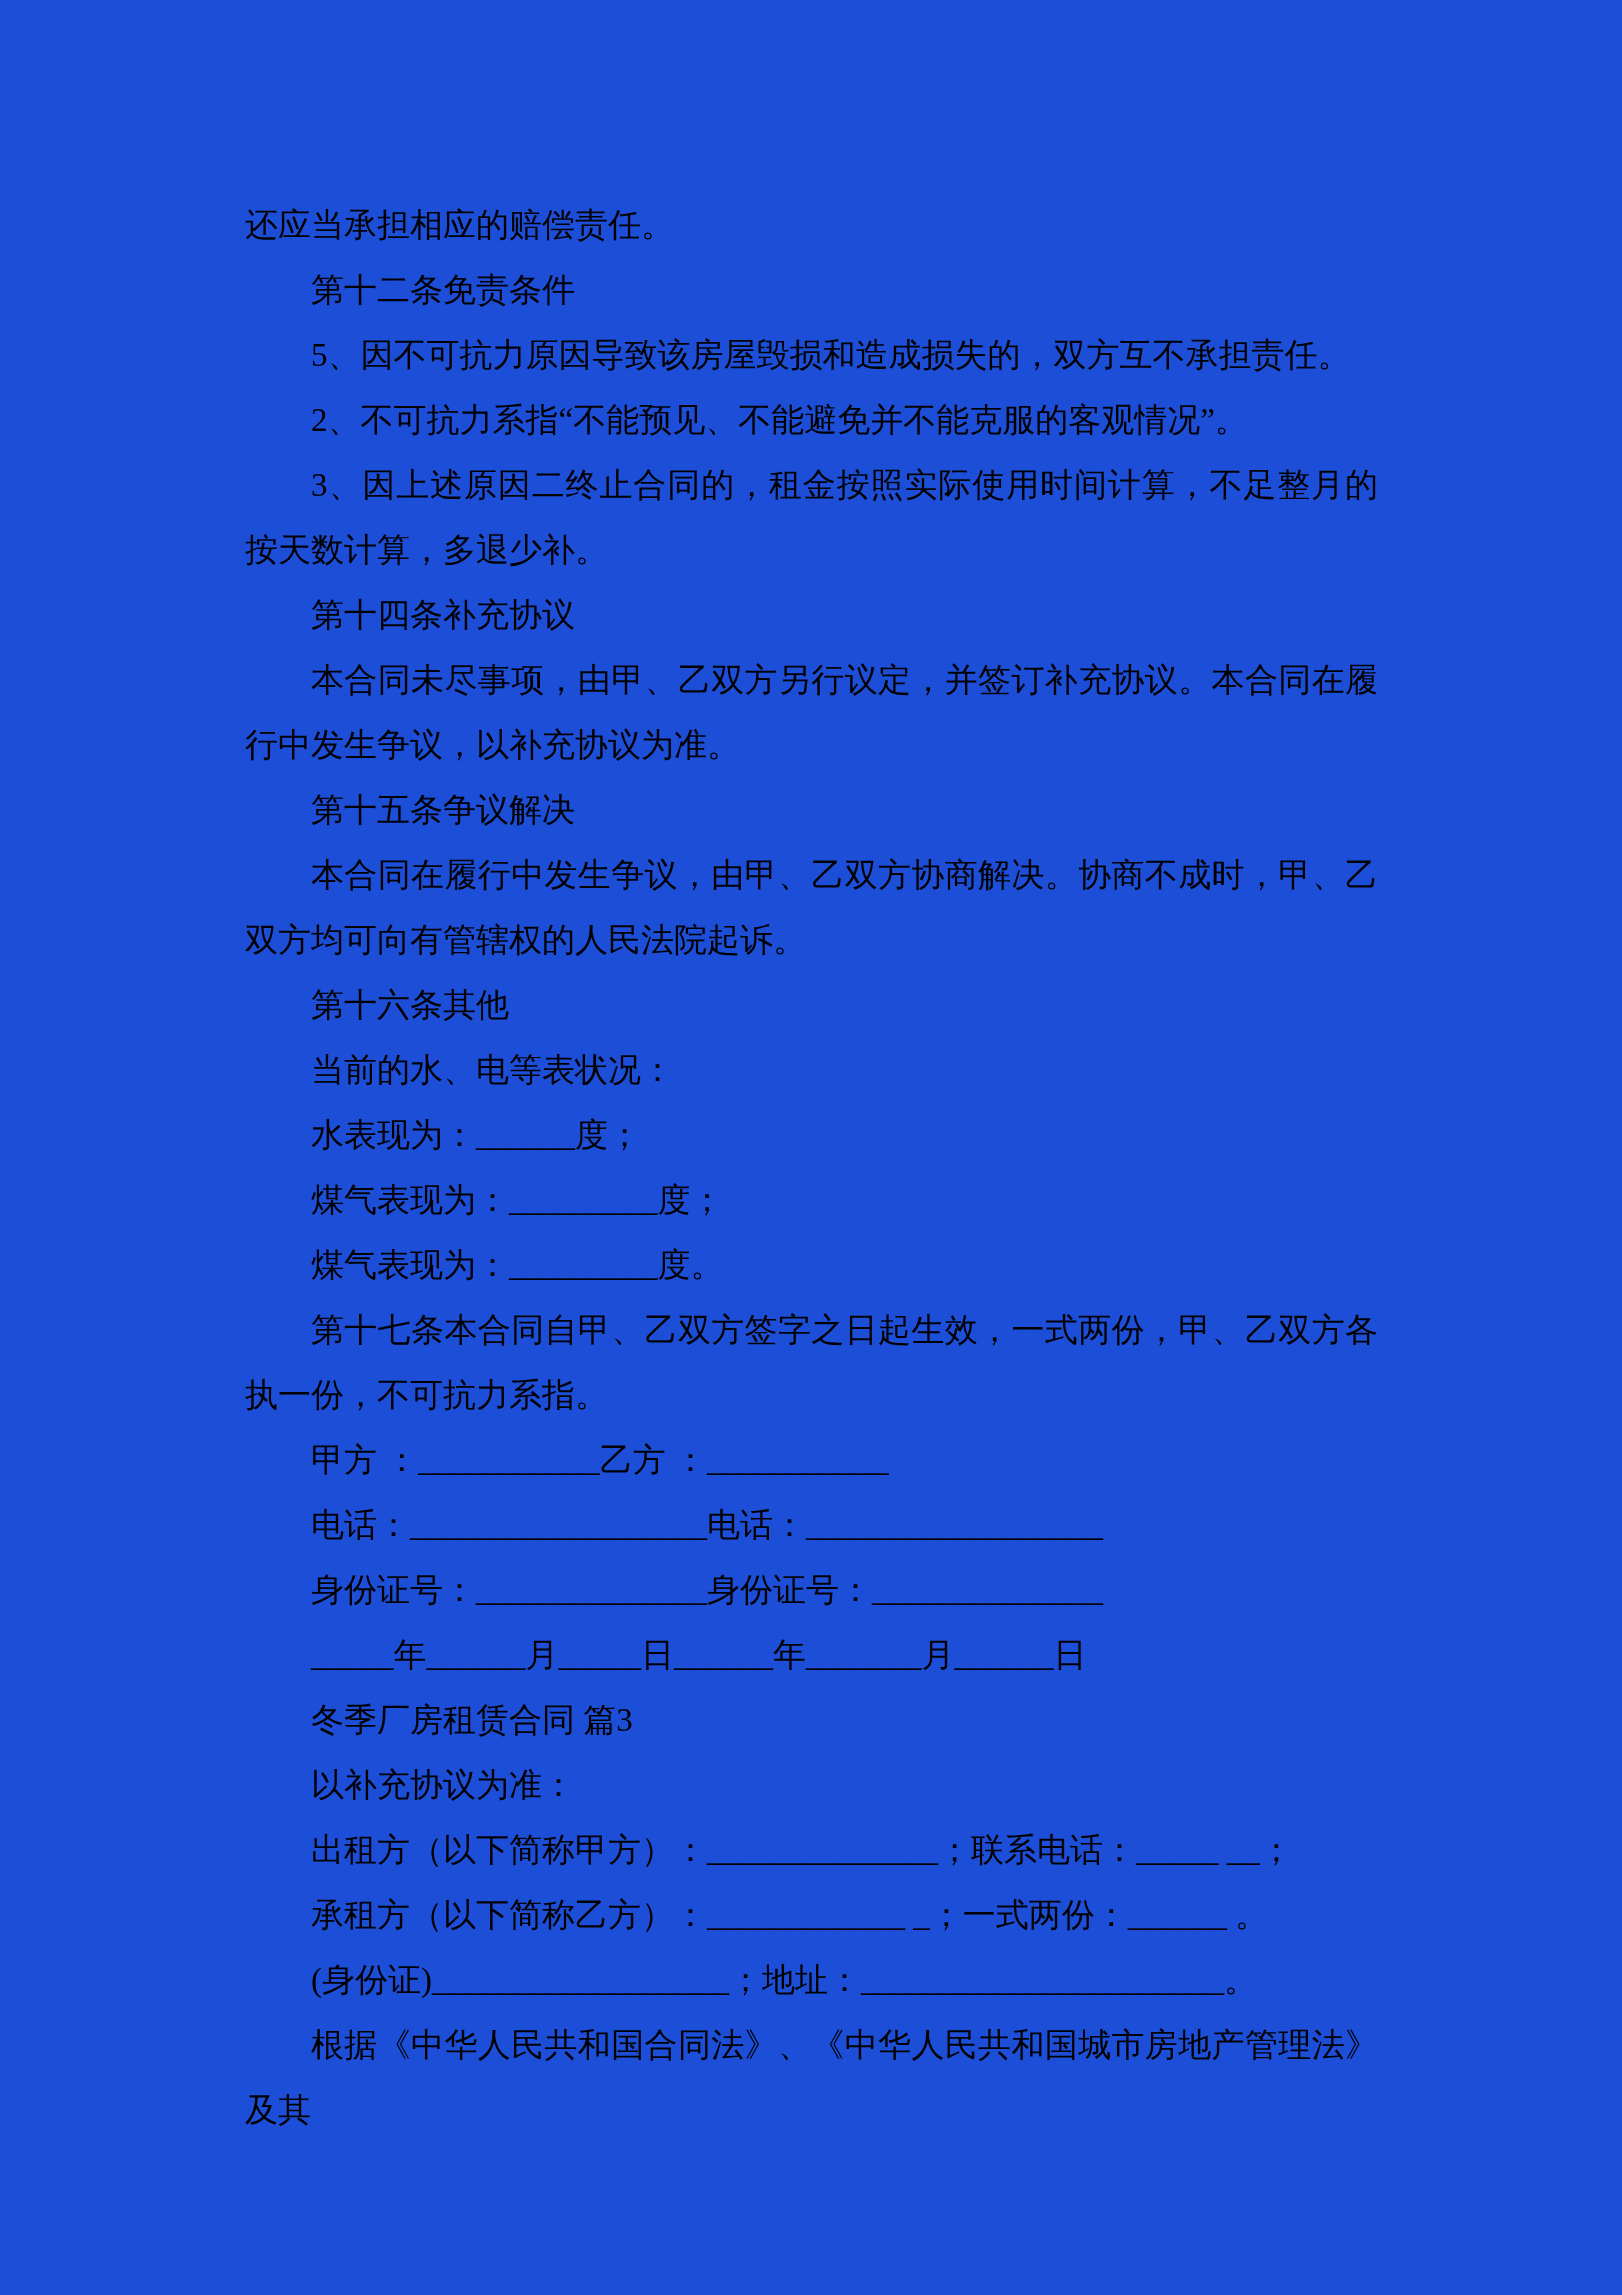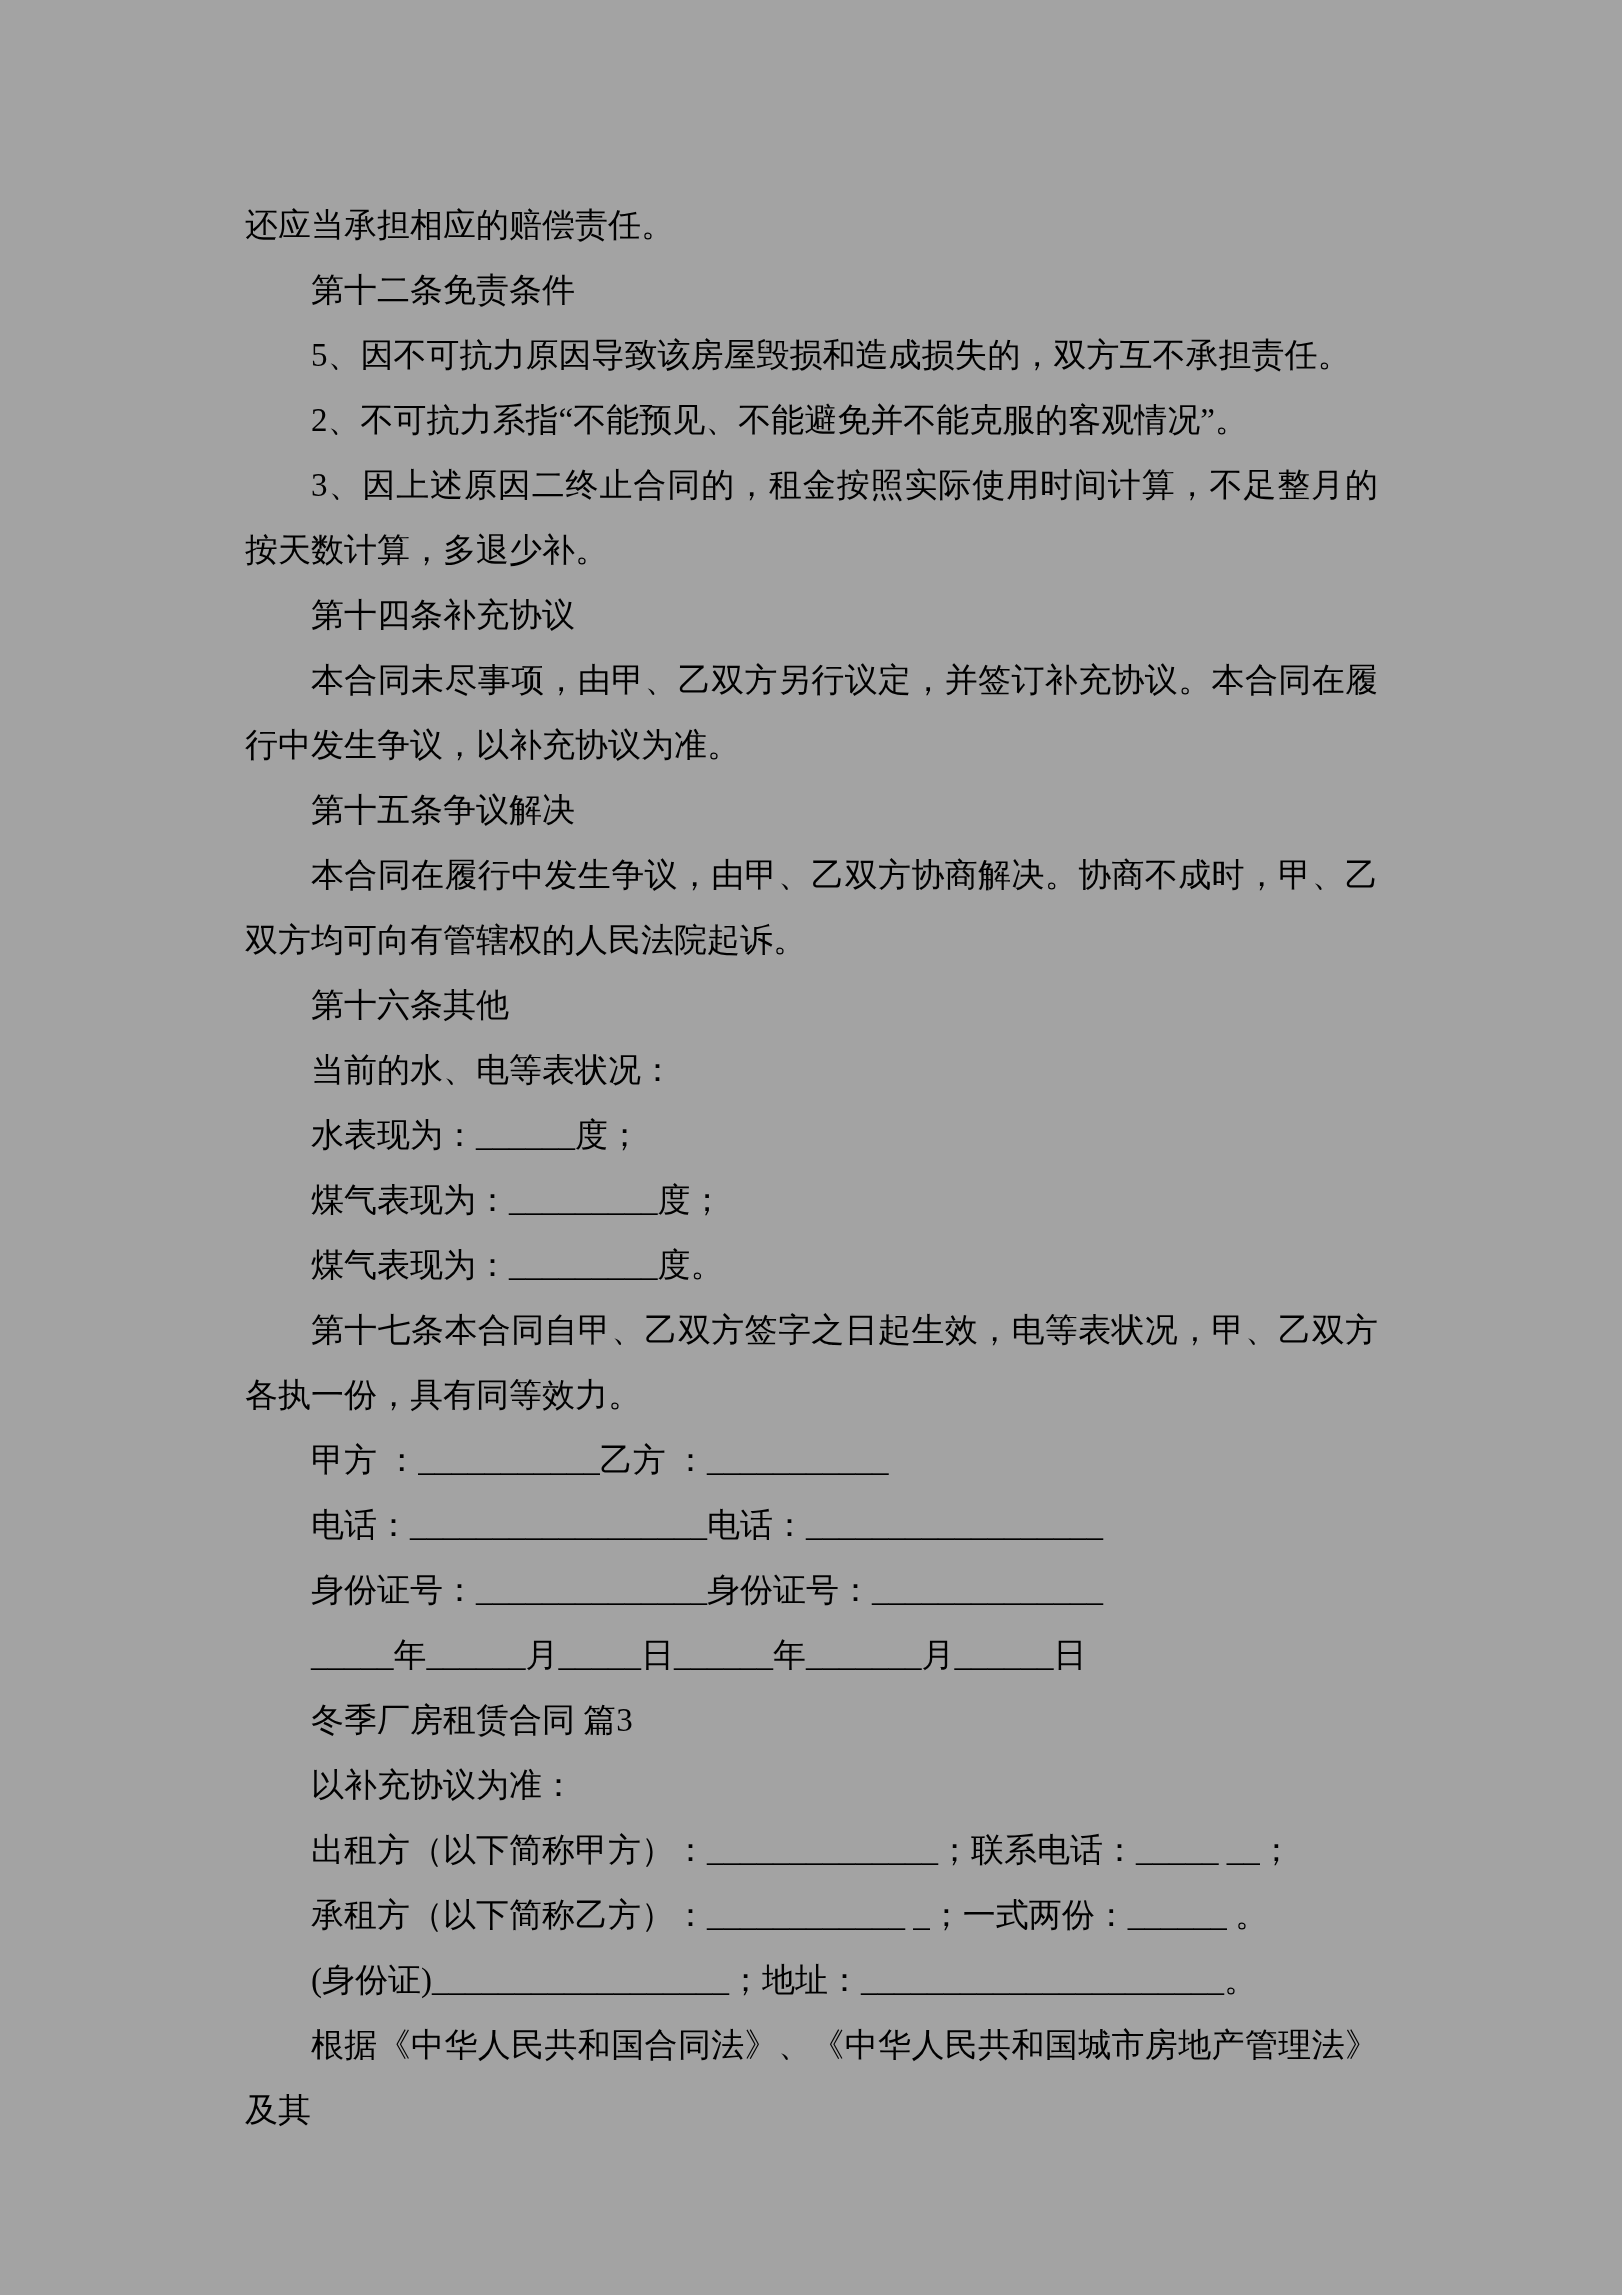--- a/index.html
+++ b/index.html
@@ -5,21 +5,21 @@
   html, body {
     margin: 0;
     padding: 0;
     background: #ffffff;
   }
   .page {
     position: relative;
     width: 1623px;
     height: 2295px;
     box-sizing: border-box;
-    background: #a3a3a3;
+    background: #1d4ed8;
     color: #000000;
     padding: 193px 245px 196px 245px;
     font-family: "Liberation Serif", "DejaVu Serif", serif;
     font-size: 33px;
     line-height: 65px;
     overflow: hidden;
   }
   .doc-body {
     width: 100%;
     text-align: justify;
@@ -50,21 +50,21 @@
     <p class="indent">3、因上述原因二终止合同的，租金按照实际使用时间计算，不足整月的按天数计算，多退少补。</p>
     <p class="indent">第十四条补充协议</p>
     <p class="indent">本合同未尽事项，由甲、乙双方另行议定，并签订补充协议。本合同在履行中发生争议，以补充协议为准。</p>
     <p class="indent">第十五条争议解决</p>
     <p class="indent">本合同在履行中发生争议，由甲、乙双方协商解决。协商不成时，甲、乙双方均可向有管辖权的人民法院起诉。</p>
     <p class="indent">第十六条其他</p>
     <p class="indent">当前的水、电等表状况：</p>
     <p class="indent">水表现为：______度；</p>
     <p class="indent">煤气表现为：_________度；</p>
     <p class="indent">煤气表现为：_________度。</p>
-    <p class="indent">第十七条本合同自甲、乙双方签字之日起生效，电等表状况，甲、乙双方各执一份，具有同等效力。</p>
+    <p class="indent">第十七条本合同自甲、乙双方签字之日起生效，一式两份，甲、乙双方各执一份，不可抗力系指。</p>
     <p class="indent">甲方 ：___________乙方 ：___________</p>
     <p class="indent">电话：__________________电话：__________________</p>
     <p class="indent">身份证号：______________身份证号：______________</p>
     <p class="indent">_____年______月_____日______年_______月______日</p>
     <p class="indent">冬季厂房租赁合同 篇3</p>
     <p class="indent">以补充协议为准：</p>
     <p class="indent">出租方（以下简称甲方）：______________；联系电话：_____ __；</p>
     <p class="indent">承租方（以下简称乙方）：____________ _；一式两份：______ 。</p>
     <p class="indent">(身份证)__________________；地址：______________________。</p>
     <p class="indent">根据《中华人民共和国合同法》、《中华人民共和国城市房地产管理法》及其</p>

